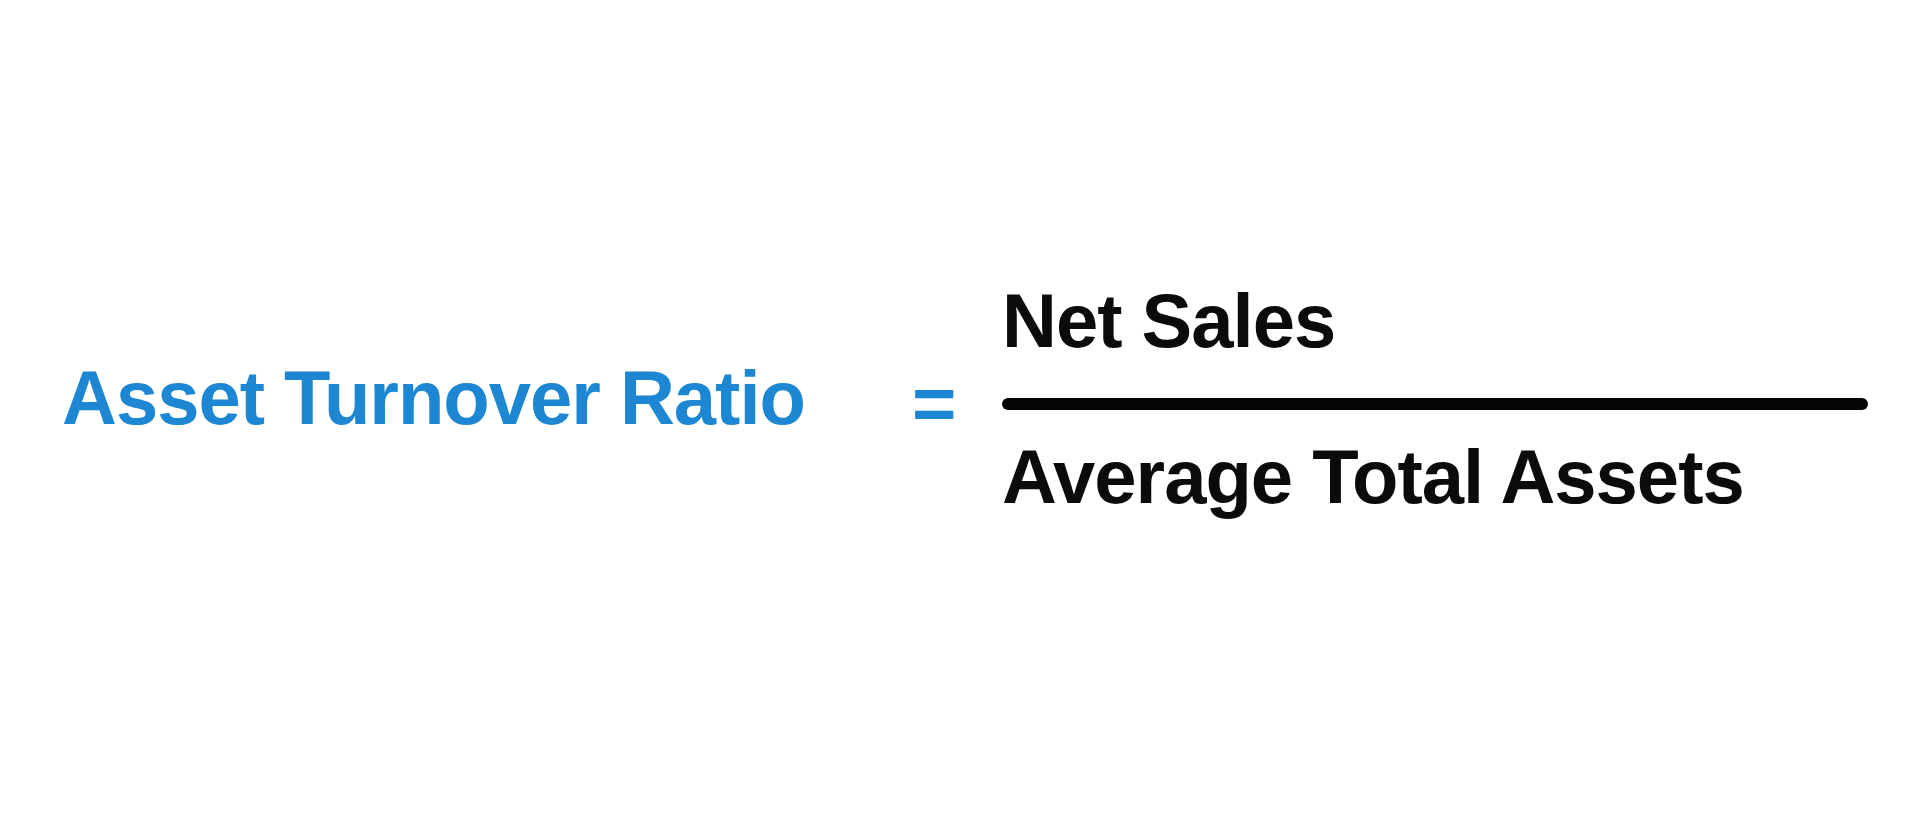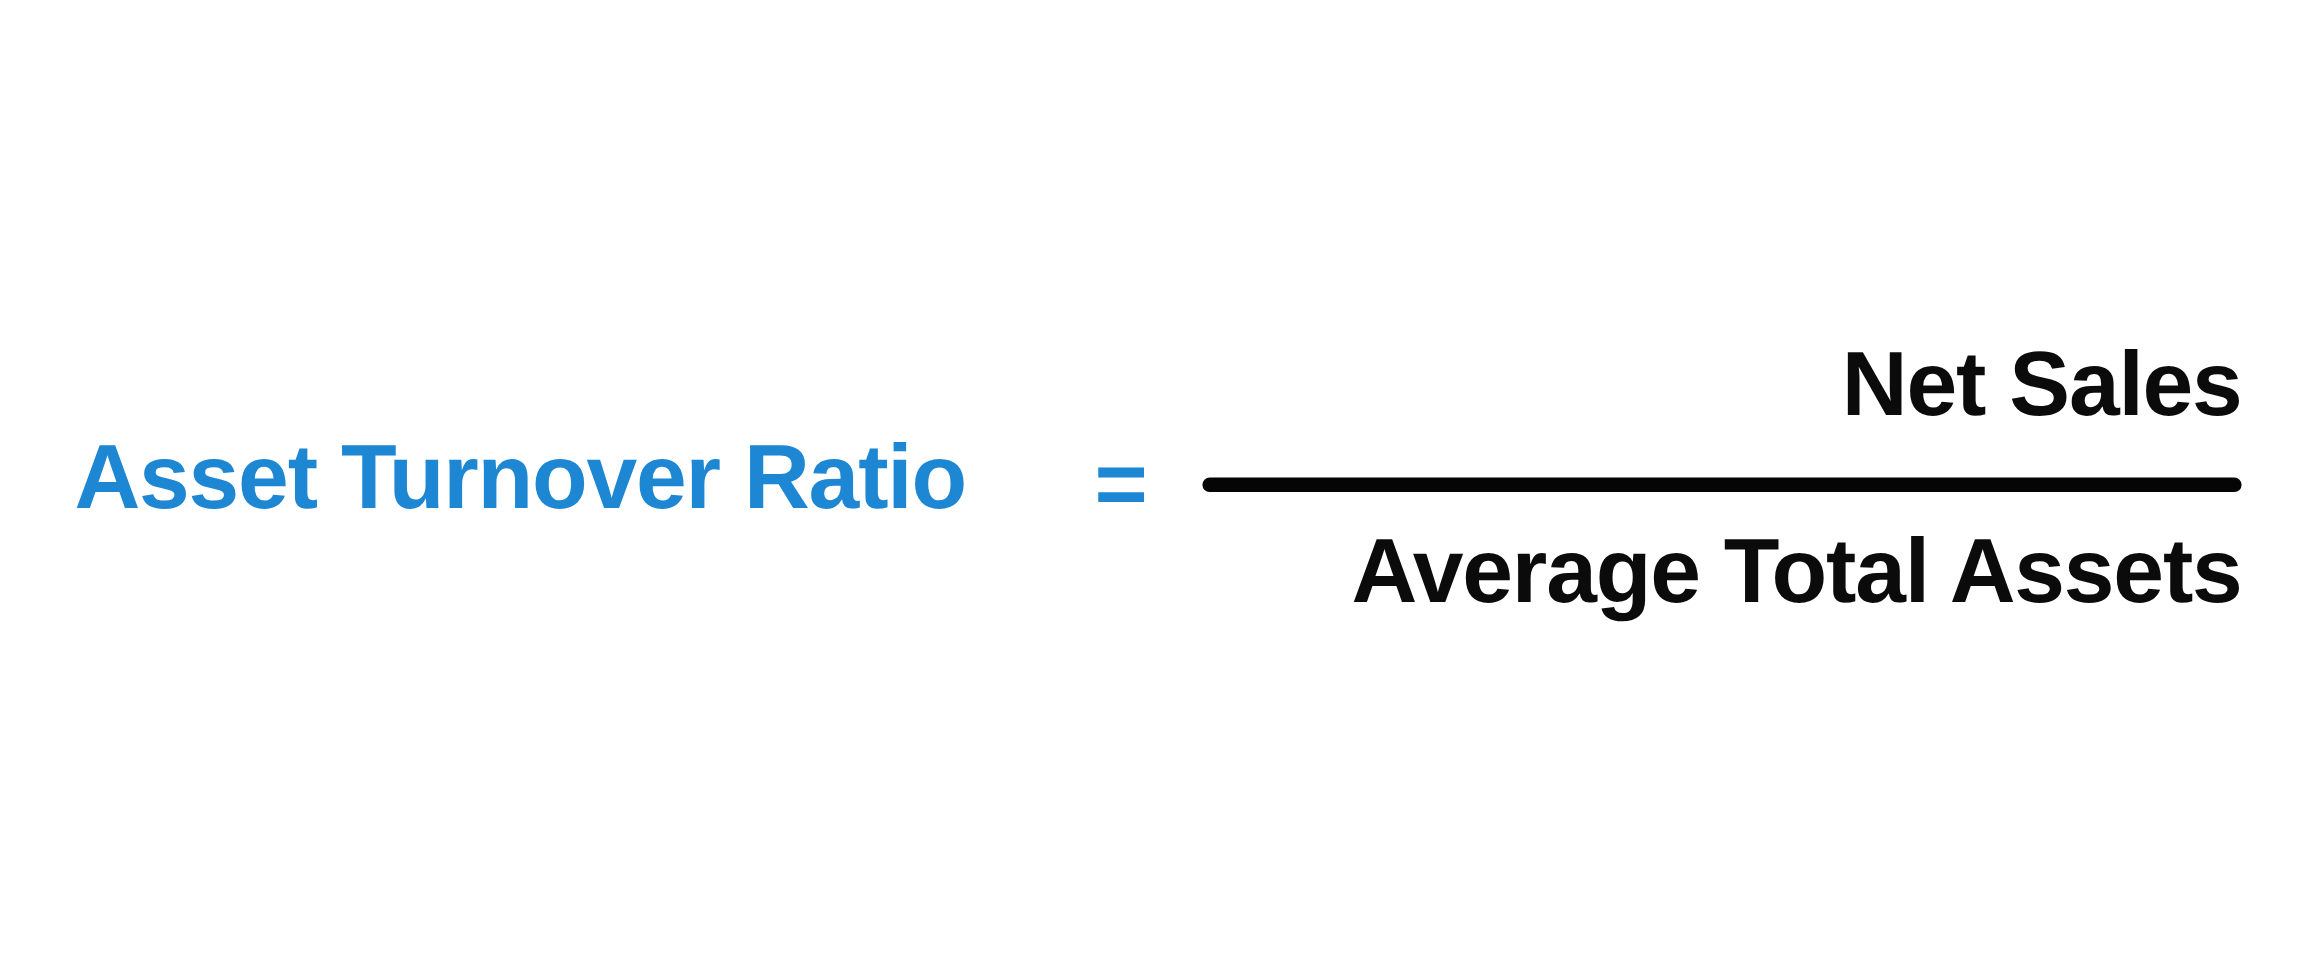--- a/index.html
+++ b/index.html
@@ -31,21 +31,21 @@
     top: 366px;
     font-size: 76px;
     line-height: 76px;
     white-space: nowrap;
   }
   .fraction {
     position: absolute;
     left: 1002px;
     top: 283px;
     width: 866px;
-    text-align: right;
+    text-align: left;
   }
   .numerator {
     font-size: 76px;
     line-height: 76px;
     letter-spacing: -1px;
     white-space: nowrap;
   }
   .frac-line {
     height: 12px;
     border-radius: 6px;

